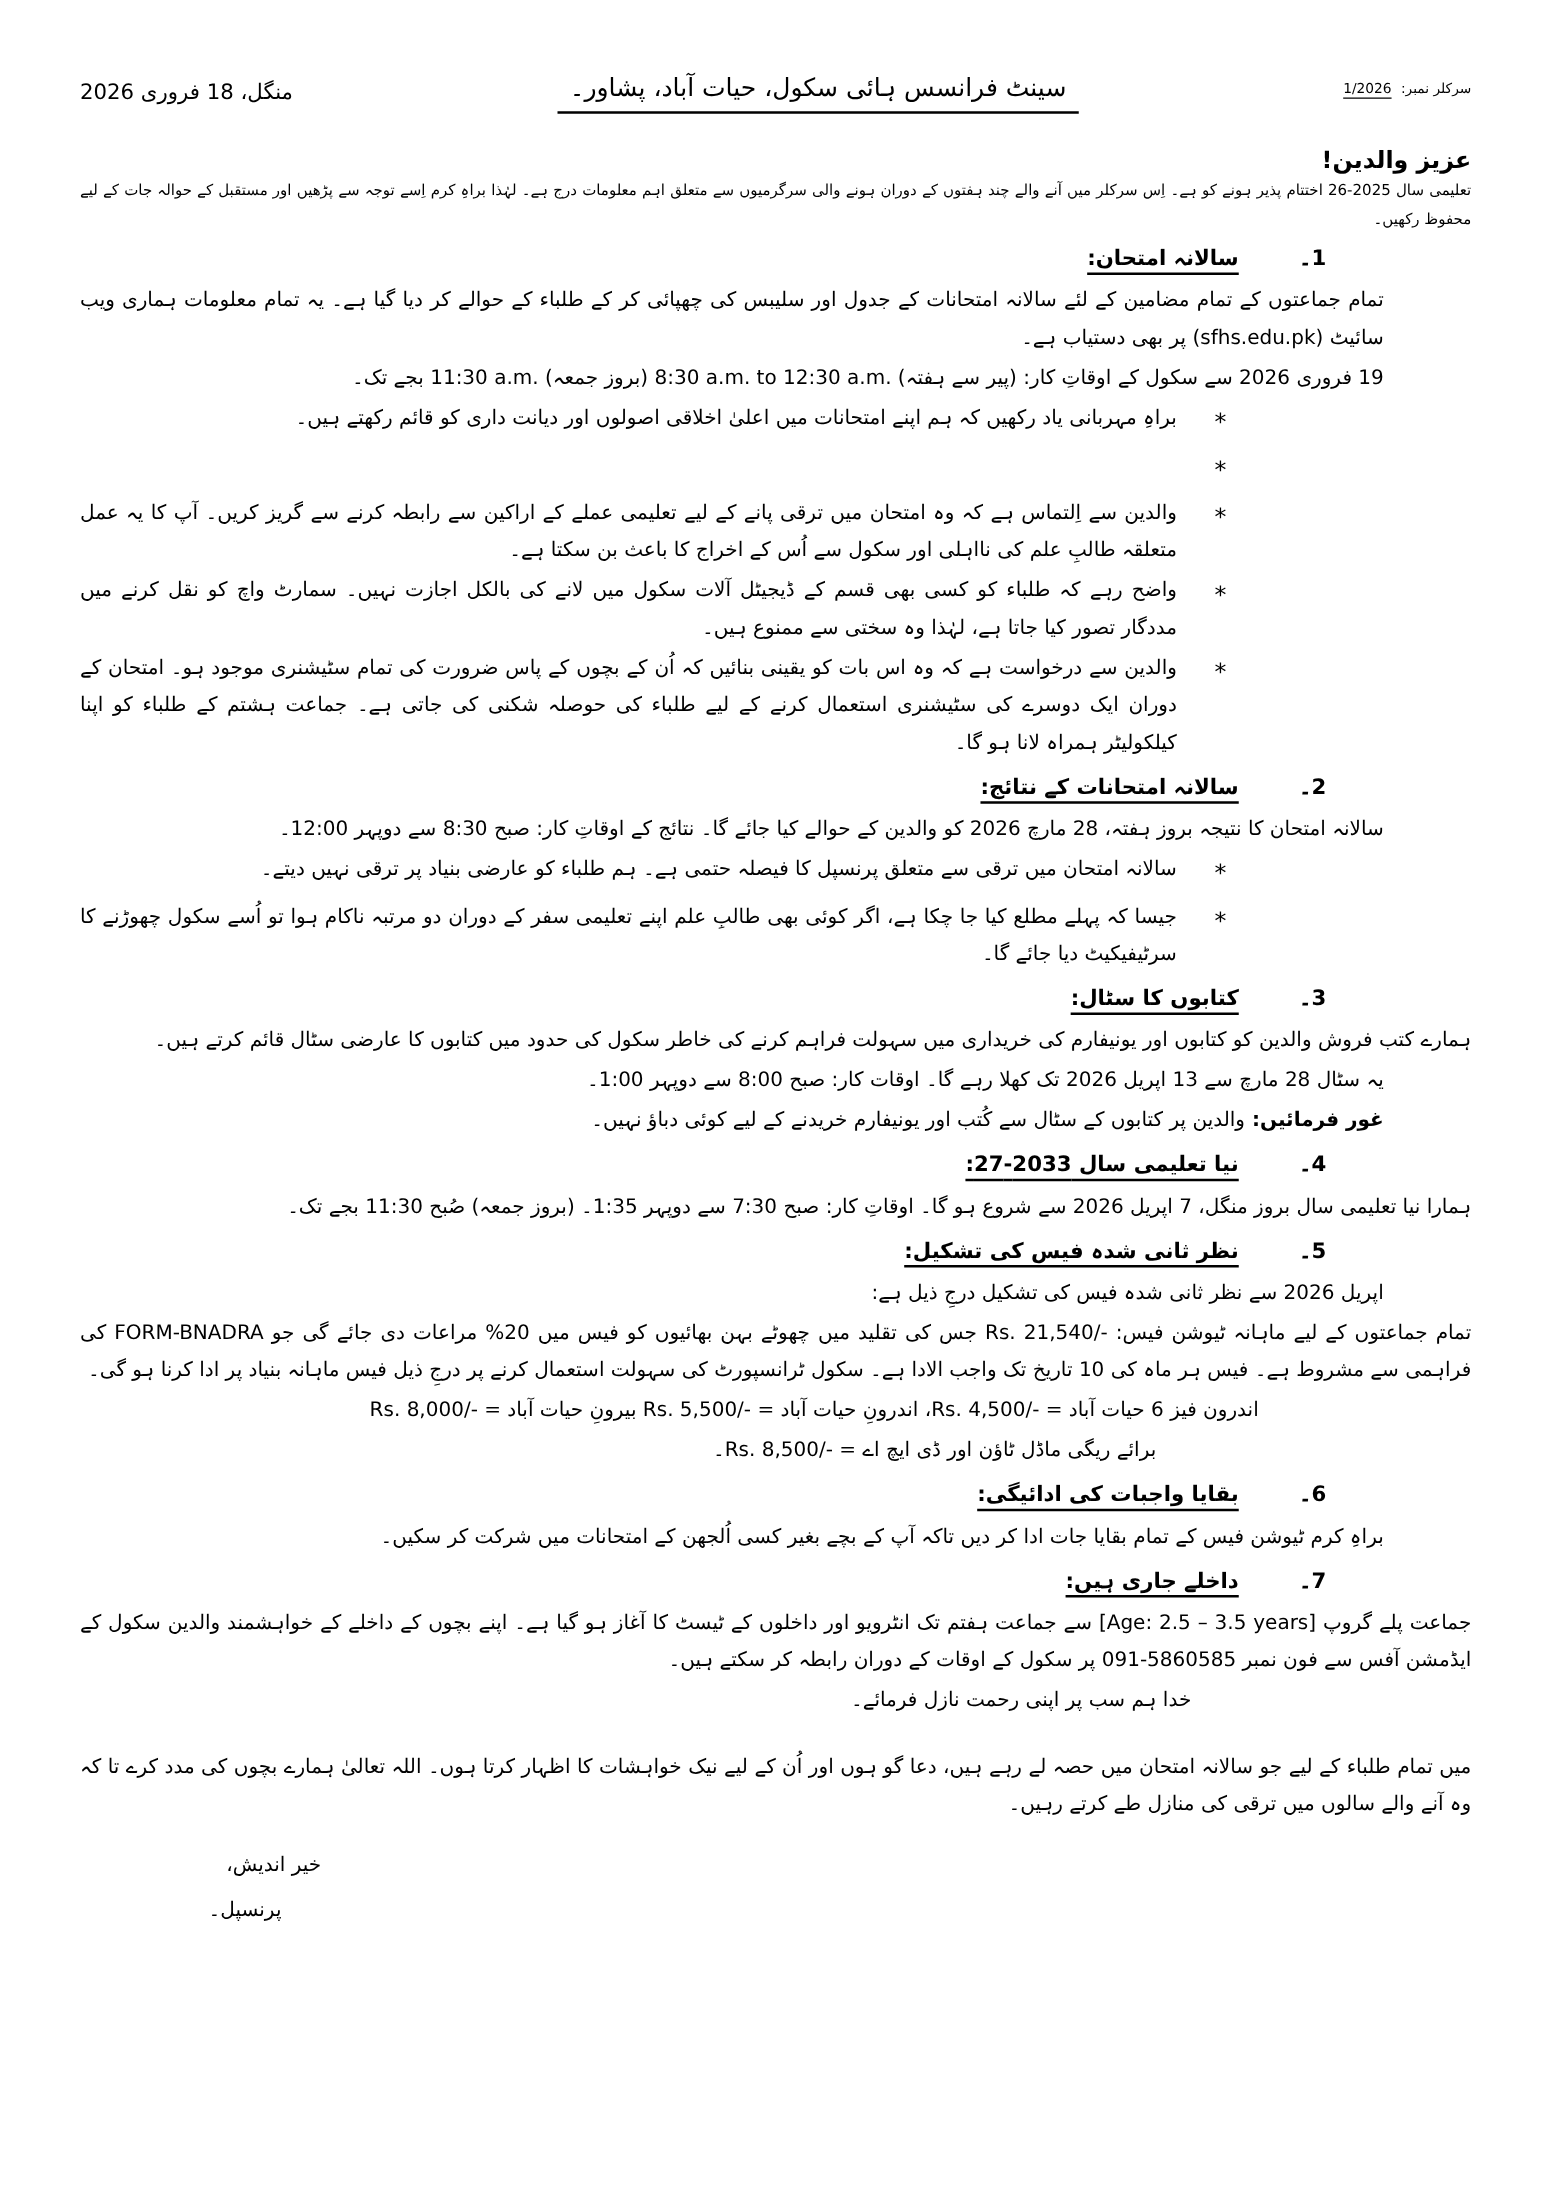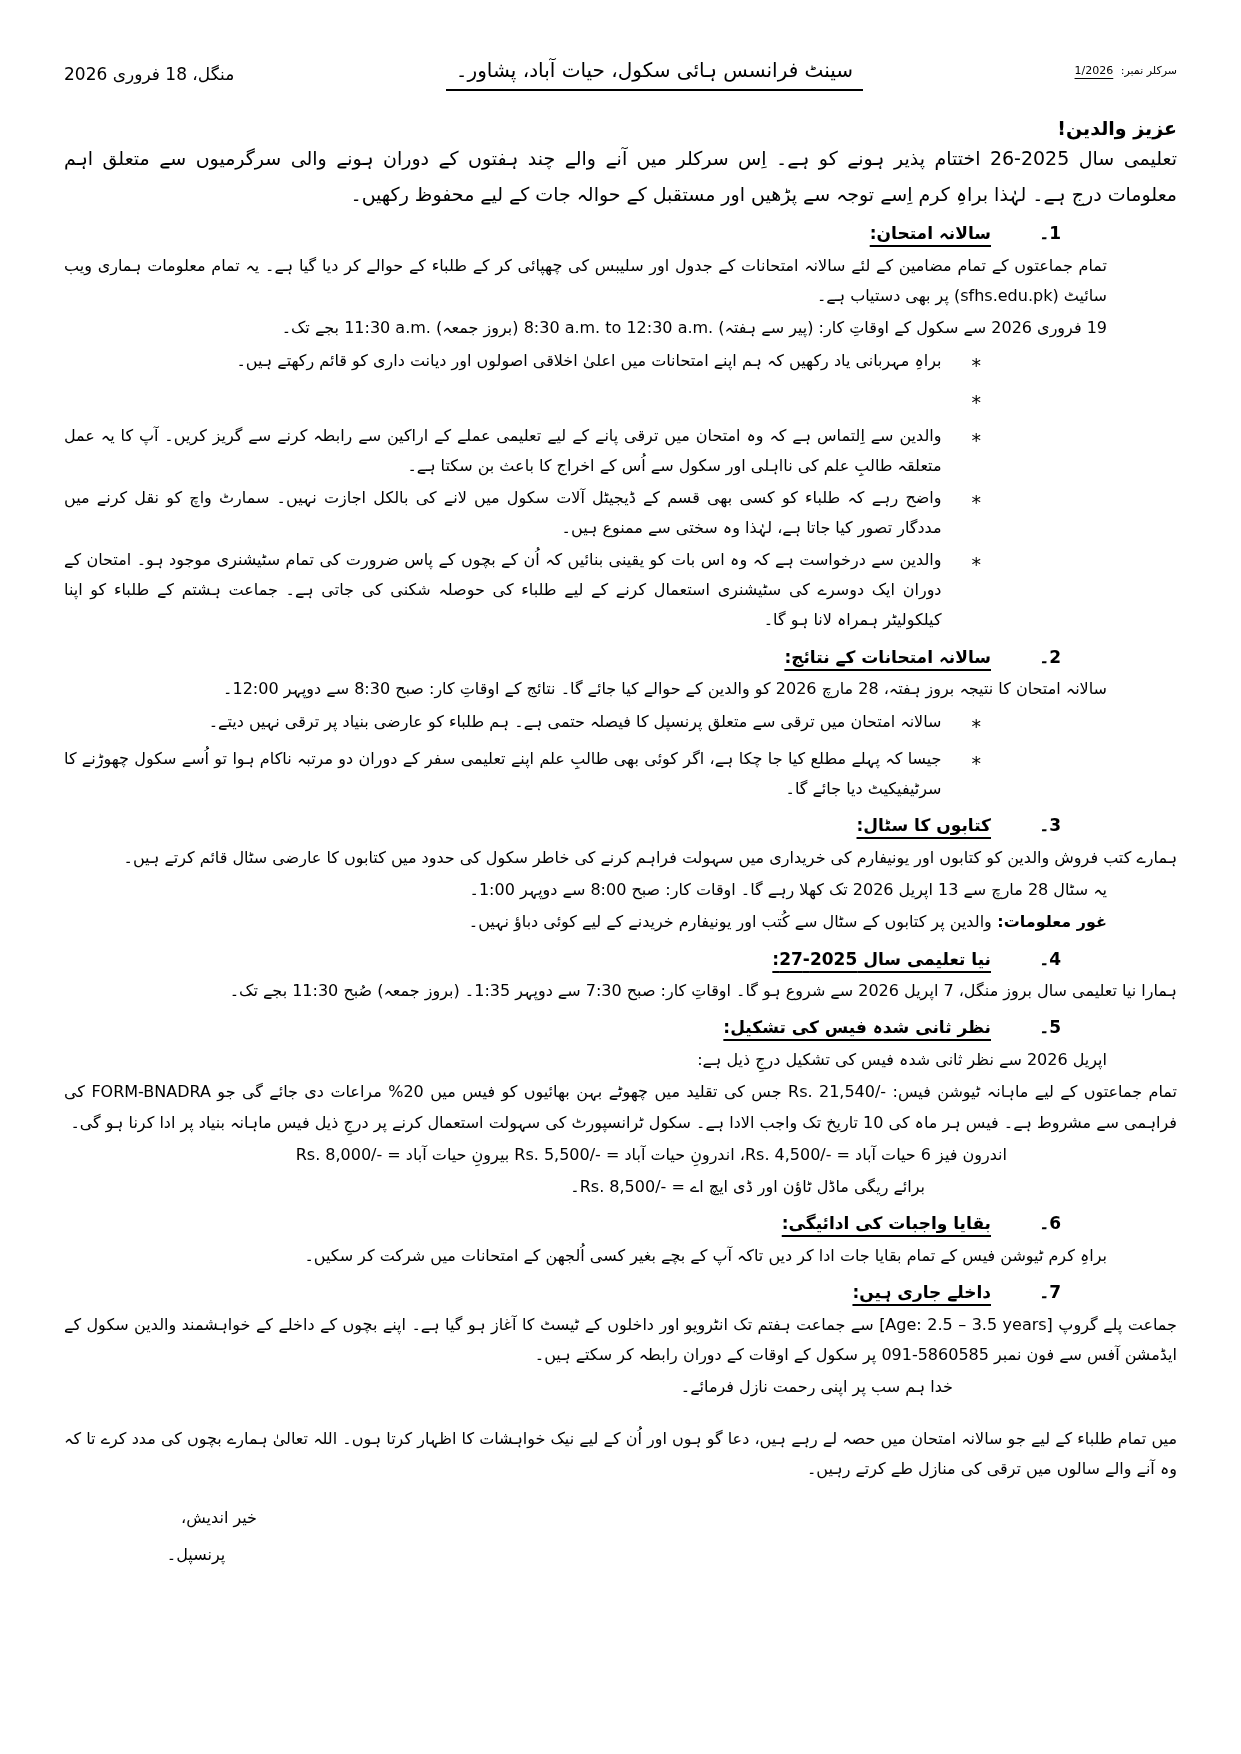--- a/index.html
+++ b/index.html
@@ -12,21 +12,21 @@
   .header{display:flex;justify-content:space-between;align-items:flex-start;margin-bottom:26px;}
   .h-circ{font-size:11px;white-space:nowrap;padding-top:6px;}
   .h-circ .u{text-decoration:underline;text-underline-offset:4px;margin-right:4px;}
   .h-title{font-size:20px;font-weight:normal;border-bottom:2px solid #000;padding:0 10px 7px 10px;white-space:nowrap;}
   .h-date{font-size:17px;white-space:nowrap;padding-top:6px;}
   
   .greeting{font-size:19px;font-weight:bold;margin:4px 0 2px 0;}
   .blk{font-size:16px;line-height:1.88;text-align:justify;text-align-last:right;
        padding-left:0;padding-right:70px;margin:0 0 2px 0;}
   .blk.wide{padding-right:0;}
-  .intro{font-size:19px;line-height:1.88;text-align:justify;text-align-last:right;margin:0 0 6px 0;}
+  .intro{font-size:12px;line-height:1.88;text-align:justify;text-align-last:right;margin:0 0 6px 0;}
   
   .sec-head{display:flex;align-items:baseline;gap:48px;padding-right:116px;
             font-size:17px;font-weight:bold;margin:7px 0 3px 0;line-height:1.7;}
   .sec-num{min-width:22px;}
   .sec-title{text-decoration:underline;text-underline-offset:6px;text-decoration-thickness:1.5px;}
   .bullet{display:flex;gap:30px;padding-right:196px;margin:0 0 2px 0;
           font-size:16px;line-height:1.88;}
   .bullet .star{font-size:19px;transform:translateY(2px);}
   .bullet .btxt{flex:1;text-align:justify;text-align-last:right;}
   .note-lead{font-weight:bold;}
@@ -96,26 +96,26 @@
           <span class="btxt">جیسا کہ پہلے مطلع کیا جا چکا ہے، اگر کوئی بھی طالبِ علم اپنے تعلیمی سفر کے دوران دو مرتبہ ناکام ہوا تو اُسے سکول چھوڑنے کا سرٹیفیکیٹ دیا جائے گا۔</span>
         </div>
       </div>
       <div class="sec">
         <div class="sec-head">
           <span class="sec-num">3۔</span>
           <span class="sec-title">کتابوں کا سٹال:</span>
         </div>
         <p class="blk wide">ہمارے کتب فروش والدین کو کتابوں اور یونیفارم کی خریداری میں سہولت فراہم کرنے کی خاطر سکول کی حدود میں کتابوں کا عارضی سٹال قائم کرتے ہیں۔</p>
         <p class="blk">یہ سٹال 28 مارچ سے 13 اپریل 2026 تک کھلا رہے گا۔ اوقات کار: صبح 8:00 سے دوپہر 1:00۔</p>
-        <p class="blk"><span class="note-lead">غور معلومات: </span><span>والدین پر کتابوں کے سٹال سے کُتب اور یونیفارم خریدنے کے لیے کوئی دباؤ نہیں۔</span></p>
+        <p class="blk"><span class="note-lead">غور فرمائیں: </span><span>والدین پر کتابوں کے سٹال سے کُتب اور یونیفارم خریدنے کے لیے کوئی دباؤ نہیں۔</span></p>
       </div>
       <div class="sec">
         <div class="sec-head">
           <span class="sec-num">4۔</span>
-          <span class="sec-title">نیا تعلیمی سال 2025-27:</span>
+          <span class="sec-title">نیا تعلیمی سال 2033-27:</span>
         </div>
         <p class="blk wide">ہمارا نیا تعلیمی سال بروز منگل، 7 اپریل 2026 سے شروع ہو گا۔  اوقاتِ کار: صبح 7:30 سے دوپہر 1:35۔ (بروز جمعہ) صُبح 11:30 بجے تک۔</p>
       </div>
       <div class="sec">
         <div class="sec-head">
           <span class="sec-num">5۔</span>
           <span class="sec-title">نظر ثانی شدہ فیس کی تشکیل:</span>
         </div>
         <p class="blk">اپریل 2026 سے نظر ثانی شدہ فیس کی تشکیل درجِ ذیل ہے:</p>
         <p class="blk wide">تمام جماعتوں کے لیے ماہانہ ٹیوشن فیس: ‎Rs. 21,540/-‎ جس کی تقلید میں چھوٹے بہن بھائیوں کو فیس میں 20% مراعات دی جائے گی جو FORM-BNADRA کی فراہمی سے مشروط ہے۔ فیس ہر ماہ کی 10 تاریخ تک واجب الادا ہے۔  سکول ٹرانسپورٹ کی سہولت استعمال کرنے پر درجِ ذیل فیس ماہانہ بنیاد پر ادا کرنا ہو گی۔</p>

